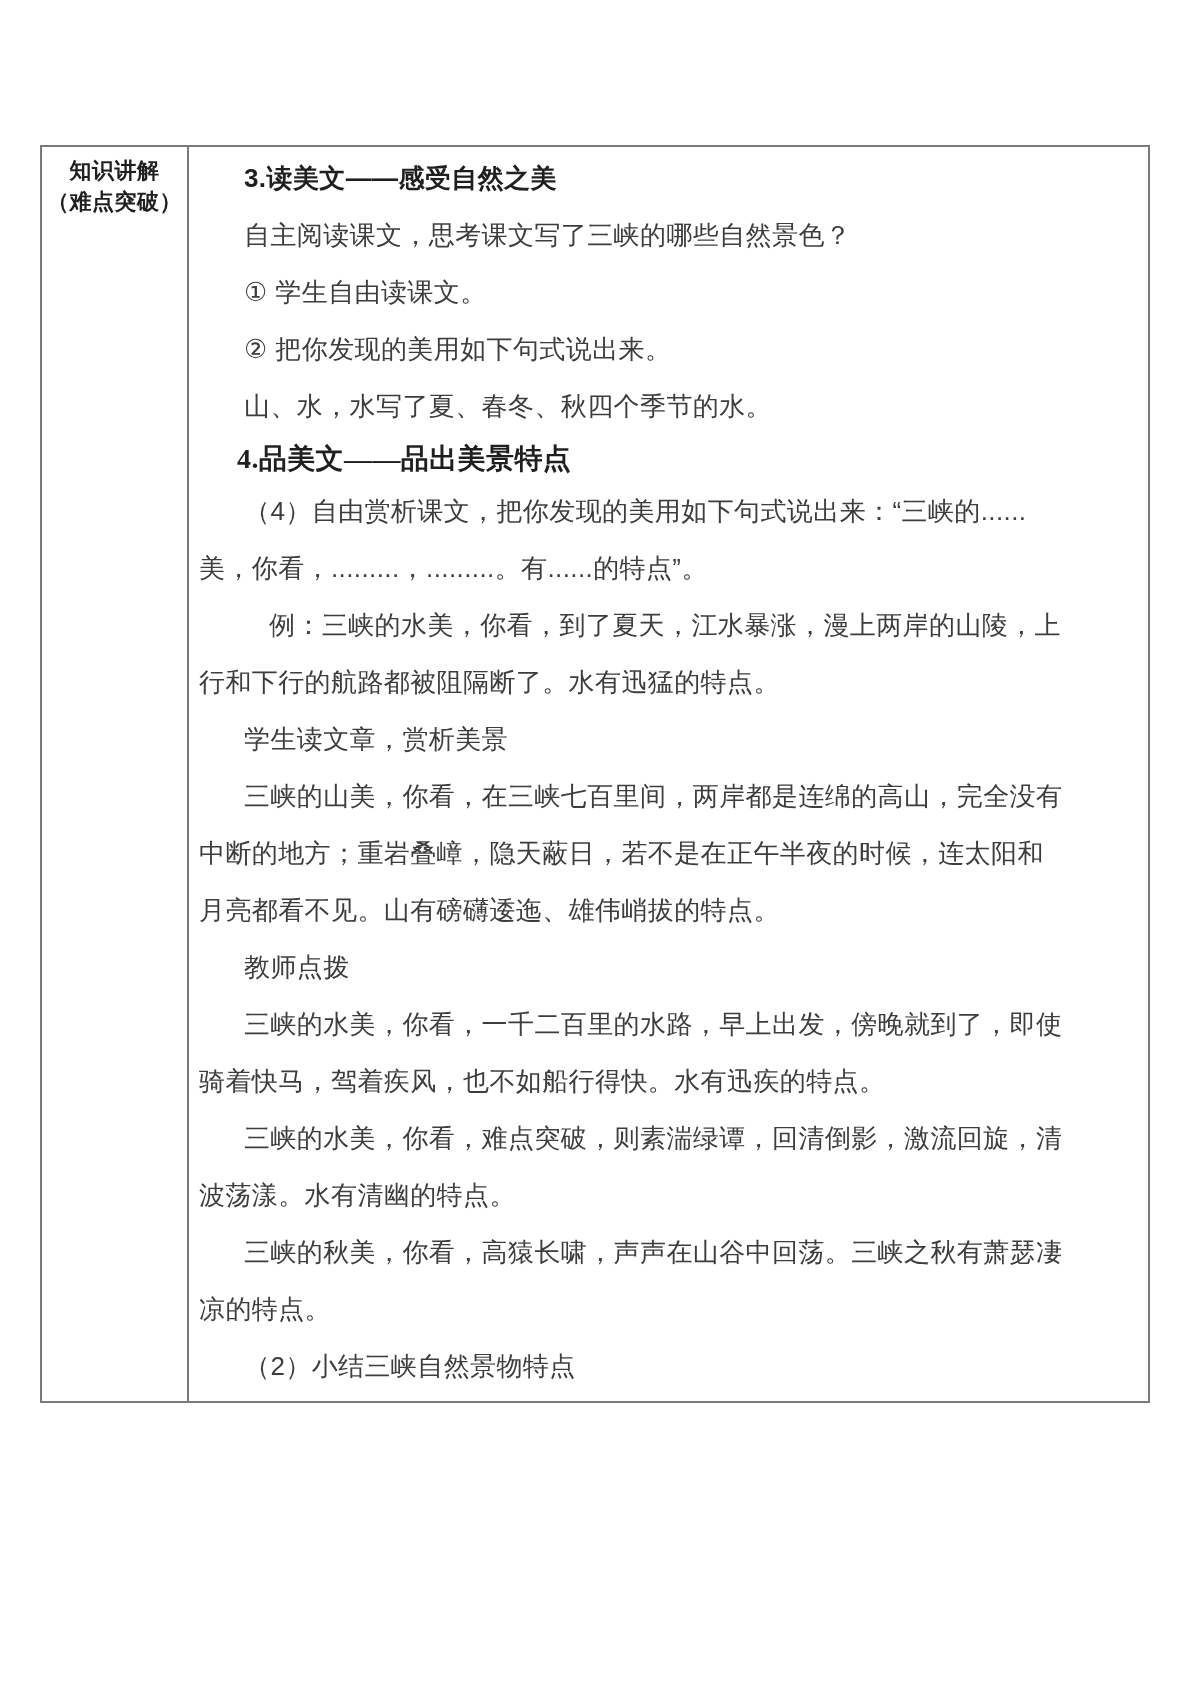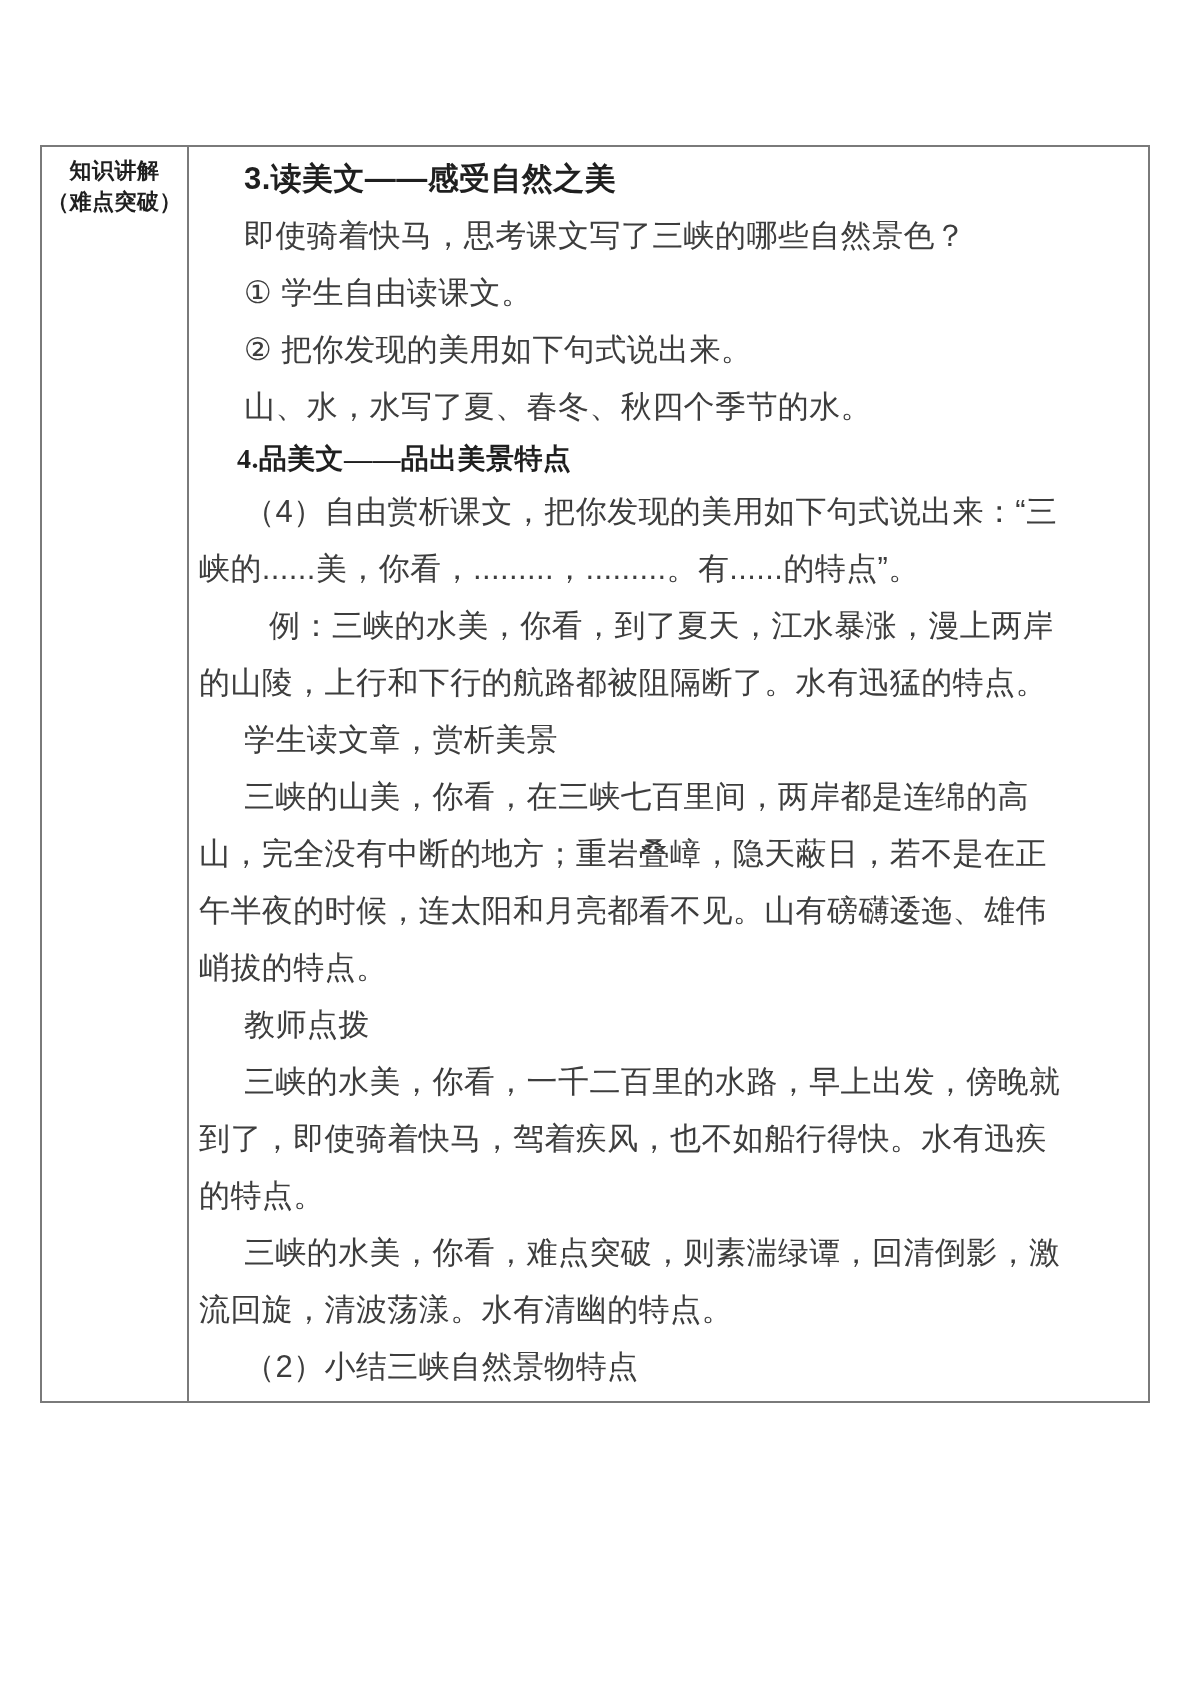--- a/index.html
+++ b/index.html
@@ -35,21 +35,21 @@
     line-height: 31px;
     color: #1f1f1f;
     letter-spacing: 0.5px;
     white-space: nowrap;
   }
   .cell-right {
     flex: 1;
     padding: 3px 81px 6px 10px;
   }
   .cell-right p {
-    font-size: 31px;
+    font-size: 26px;
     line-height: 57px;
     color: #3d3d3d;
     letter-spacing: 0.4px;
     text-indent: 45px;
     word-break: break-word;
   }
   .cell-right p.h3 {
     font-weight: bold;
     color: #1f1f1f;
   }
@@ -71,29 +71,30 @@
 <div class="page">
   <div class="lesson-table">
 
     <div class="cell-left">
       <div class="left-line">知识讲解</div>
       <div class="left-line">（难点突破）</div>
     </div>
 
     <div class="cell-right">
       <p class="h3">3.读美文——感受自然之美</p>
-      <p class="body">即使骑着快马，思考课文写了三峡的哪些自然景色？</p>
+      <p class="body">自主阅读课文，思考课文写了三峡的哪些自然景色？</p>
       <p class="body">① 学生自由读课文。</p>
       <p class="body">② 把你发现的美用如下句式说出来。</p>
       <p class="body">山、水，水写了夏、春冬、秋四个季节的水。</p>
       <p class="h4">4.品美文——品出美景特点</p>
       <p class="body">（4）自由赏析课文，把你发现的美用如下句式说出来：“三峡的......美，你看，.........，.........。有......的特点”。</p>
       <p class="ex">例：三峡的水美，你看，到了夏天，江水暴涨，漫上两岸的山陵，上行和下行的航路都被阻隔断了。水有迅猛的特点。</p>
       <p class="body">学生读文章，赏析美景</p>
       <p class="body">三峡的山美，你看，在三峡七百里间，两岸都是连绵的高山，完全没有中断的地方；重岩叠嶂，隐天蔽日，若不是在正午半夜的时候，连太阳和月亮都看不见。山有磅礴逶迤、雄伟峭拔的特点。</p>
       <p class="body">教师点拨</p>
       <p class="body">三峡的水美，你看，一千二百里的水路，早上出发，傍晚就到了，即使骑着快马，驾着疾风，也不如船行得快。水有迅疾的特点。</p>
       <p class="body">三峡的水美，你看，难点突破，则素湍绿谭，回清倒影，激流回旋，清波荡漾。水有清幽的特点。</p>
+      <p class="body">三峡的秋美，你看，高猿长啸，声声在山谷中回荡。三峡之秋有萧瑟凄凉的特点。</p>
       <p class="body">（2）小结三峡自然景物特点</p>
     </div>
 
   </div>
 </div>
 
 </body></html>

